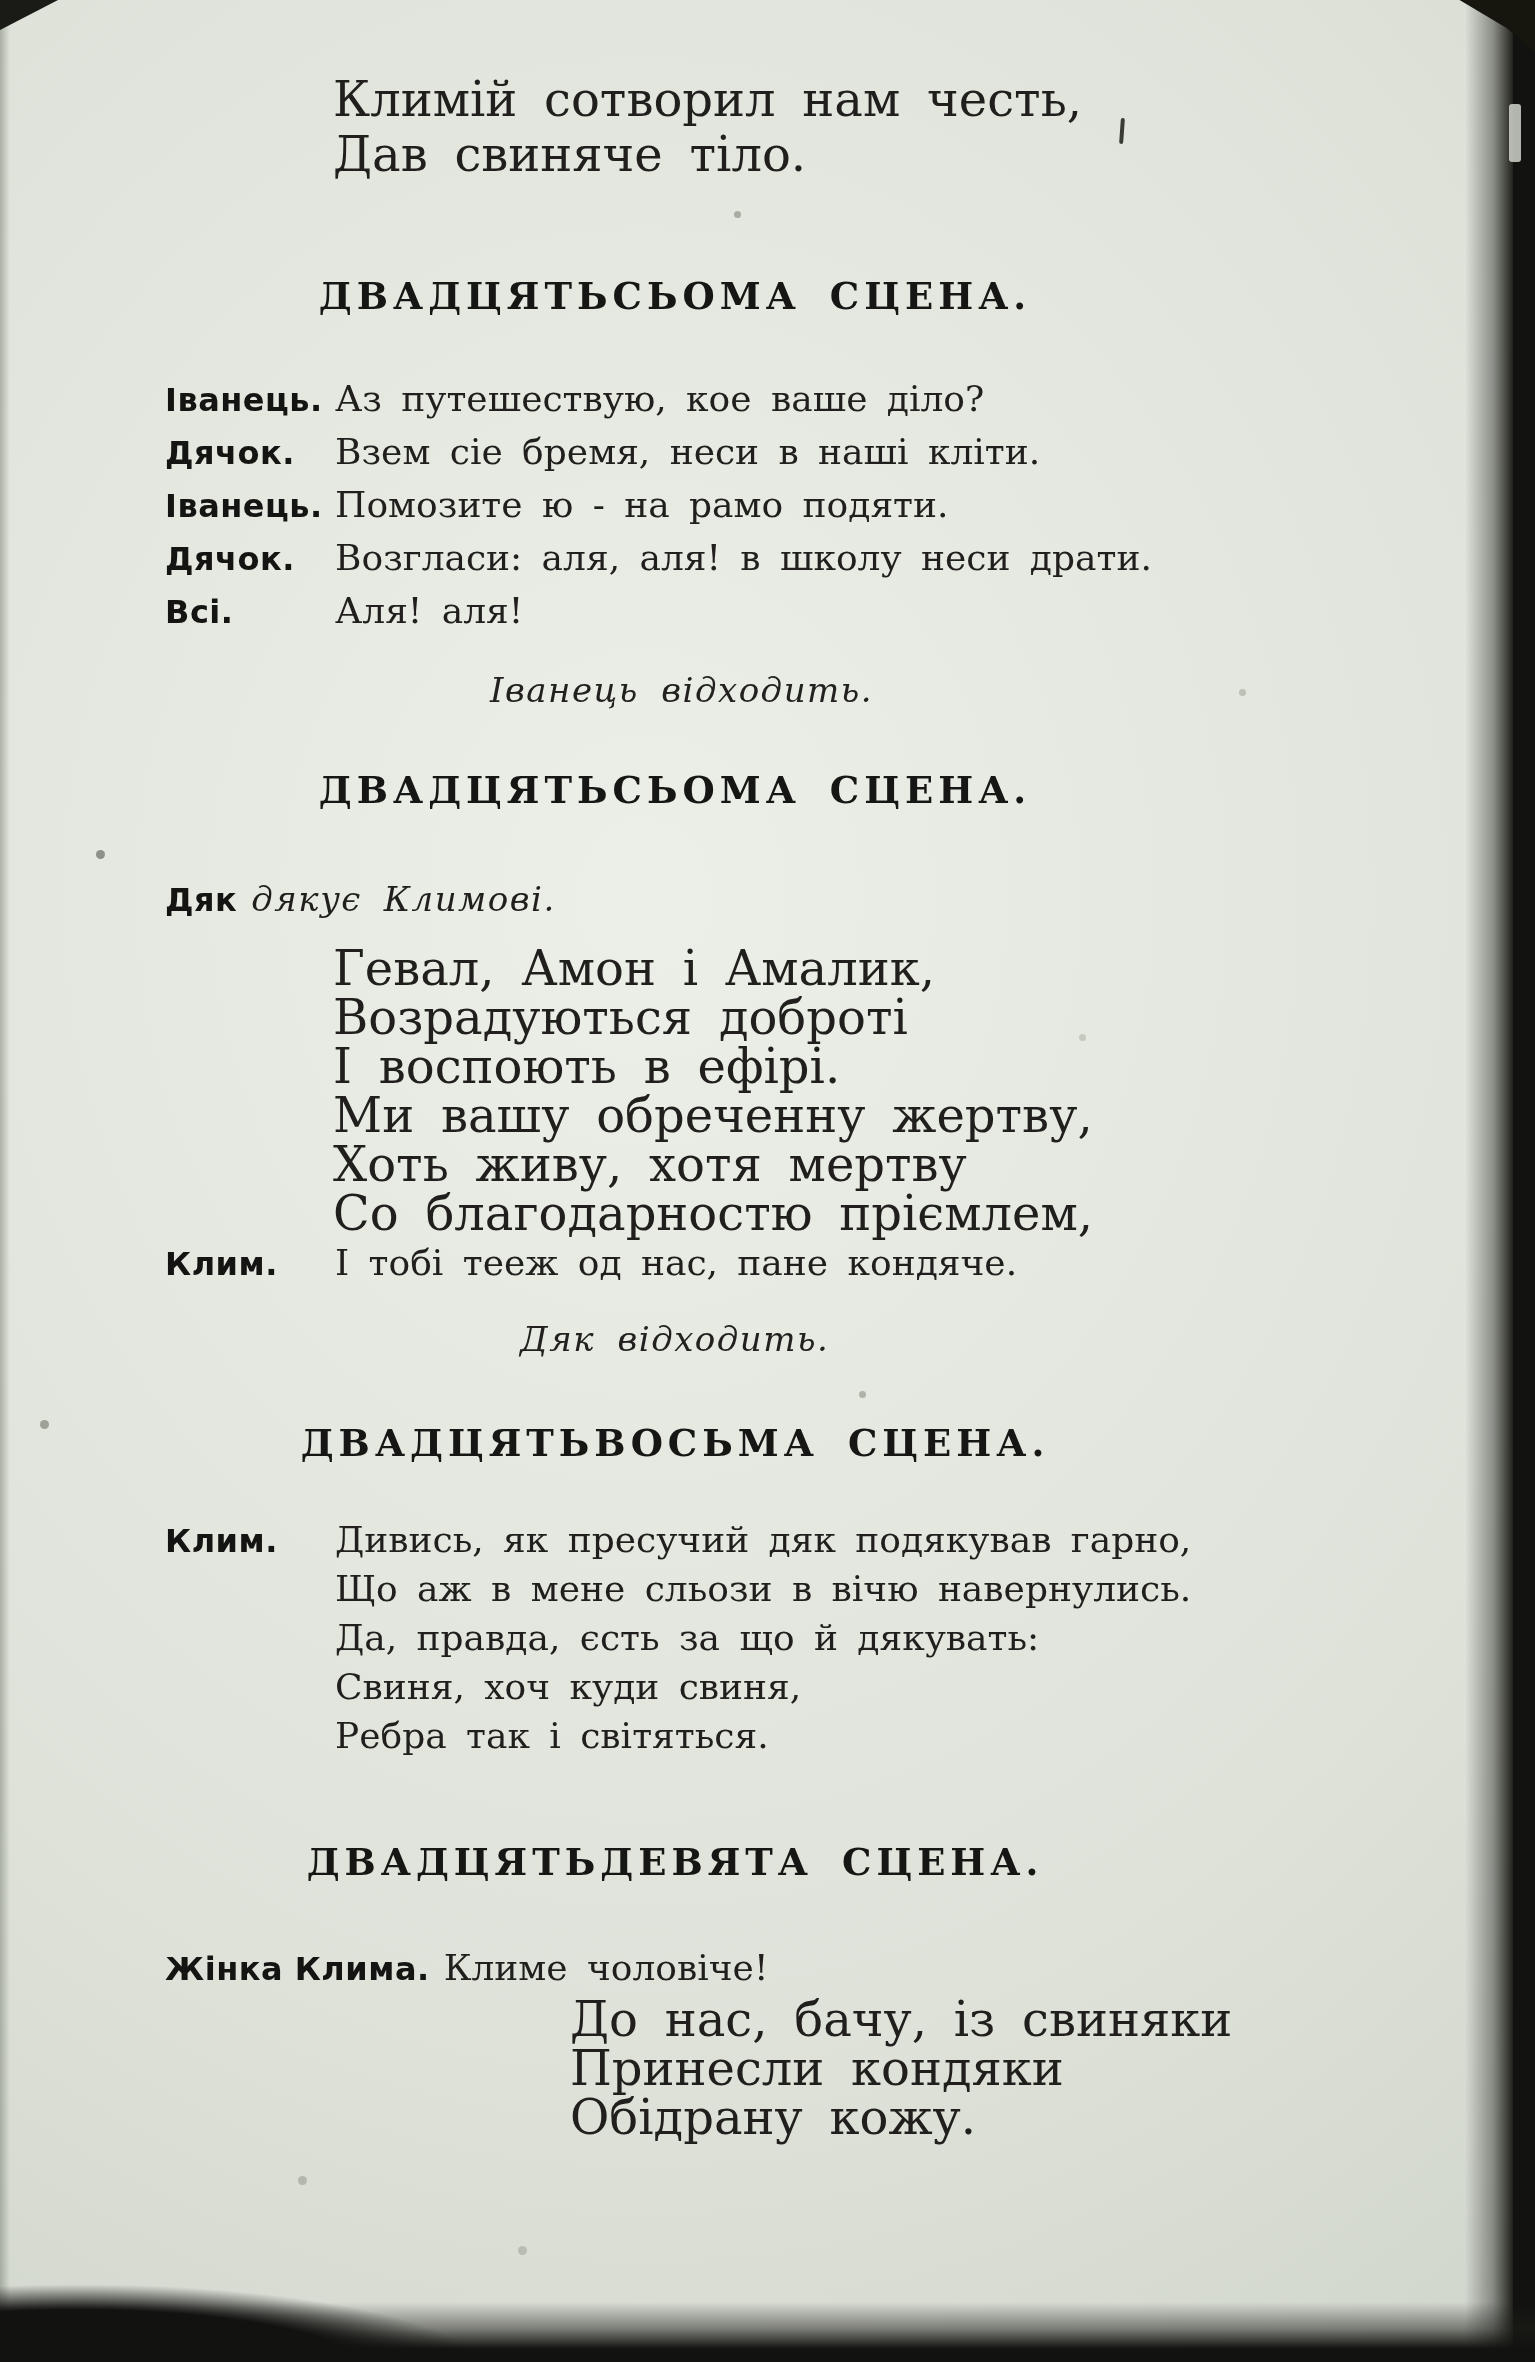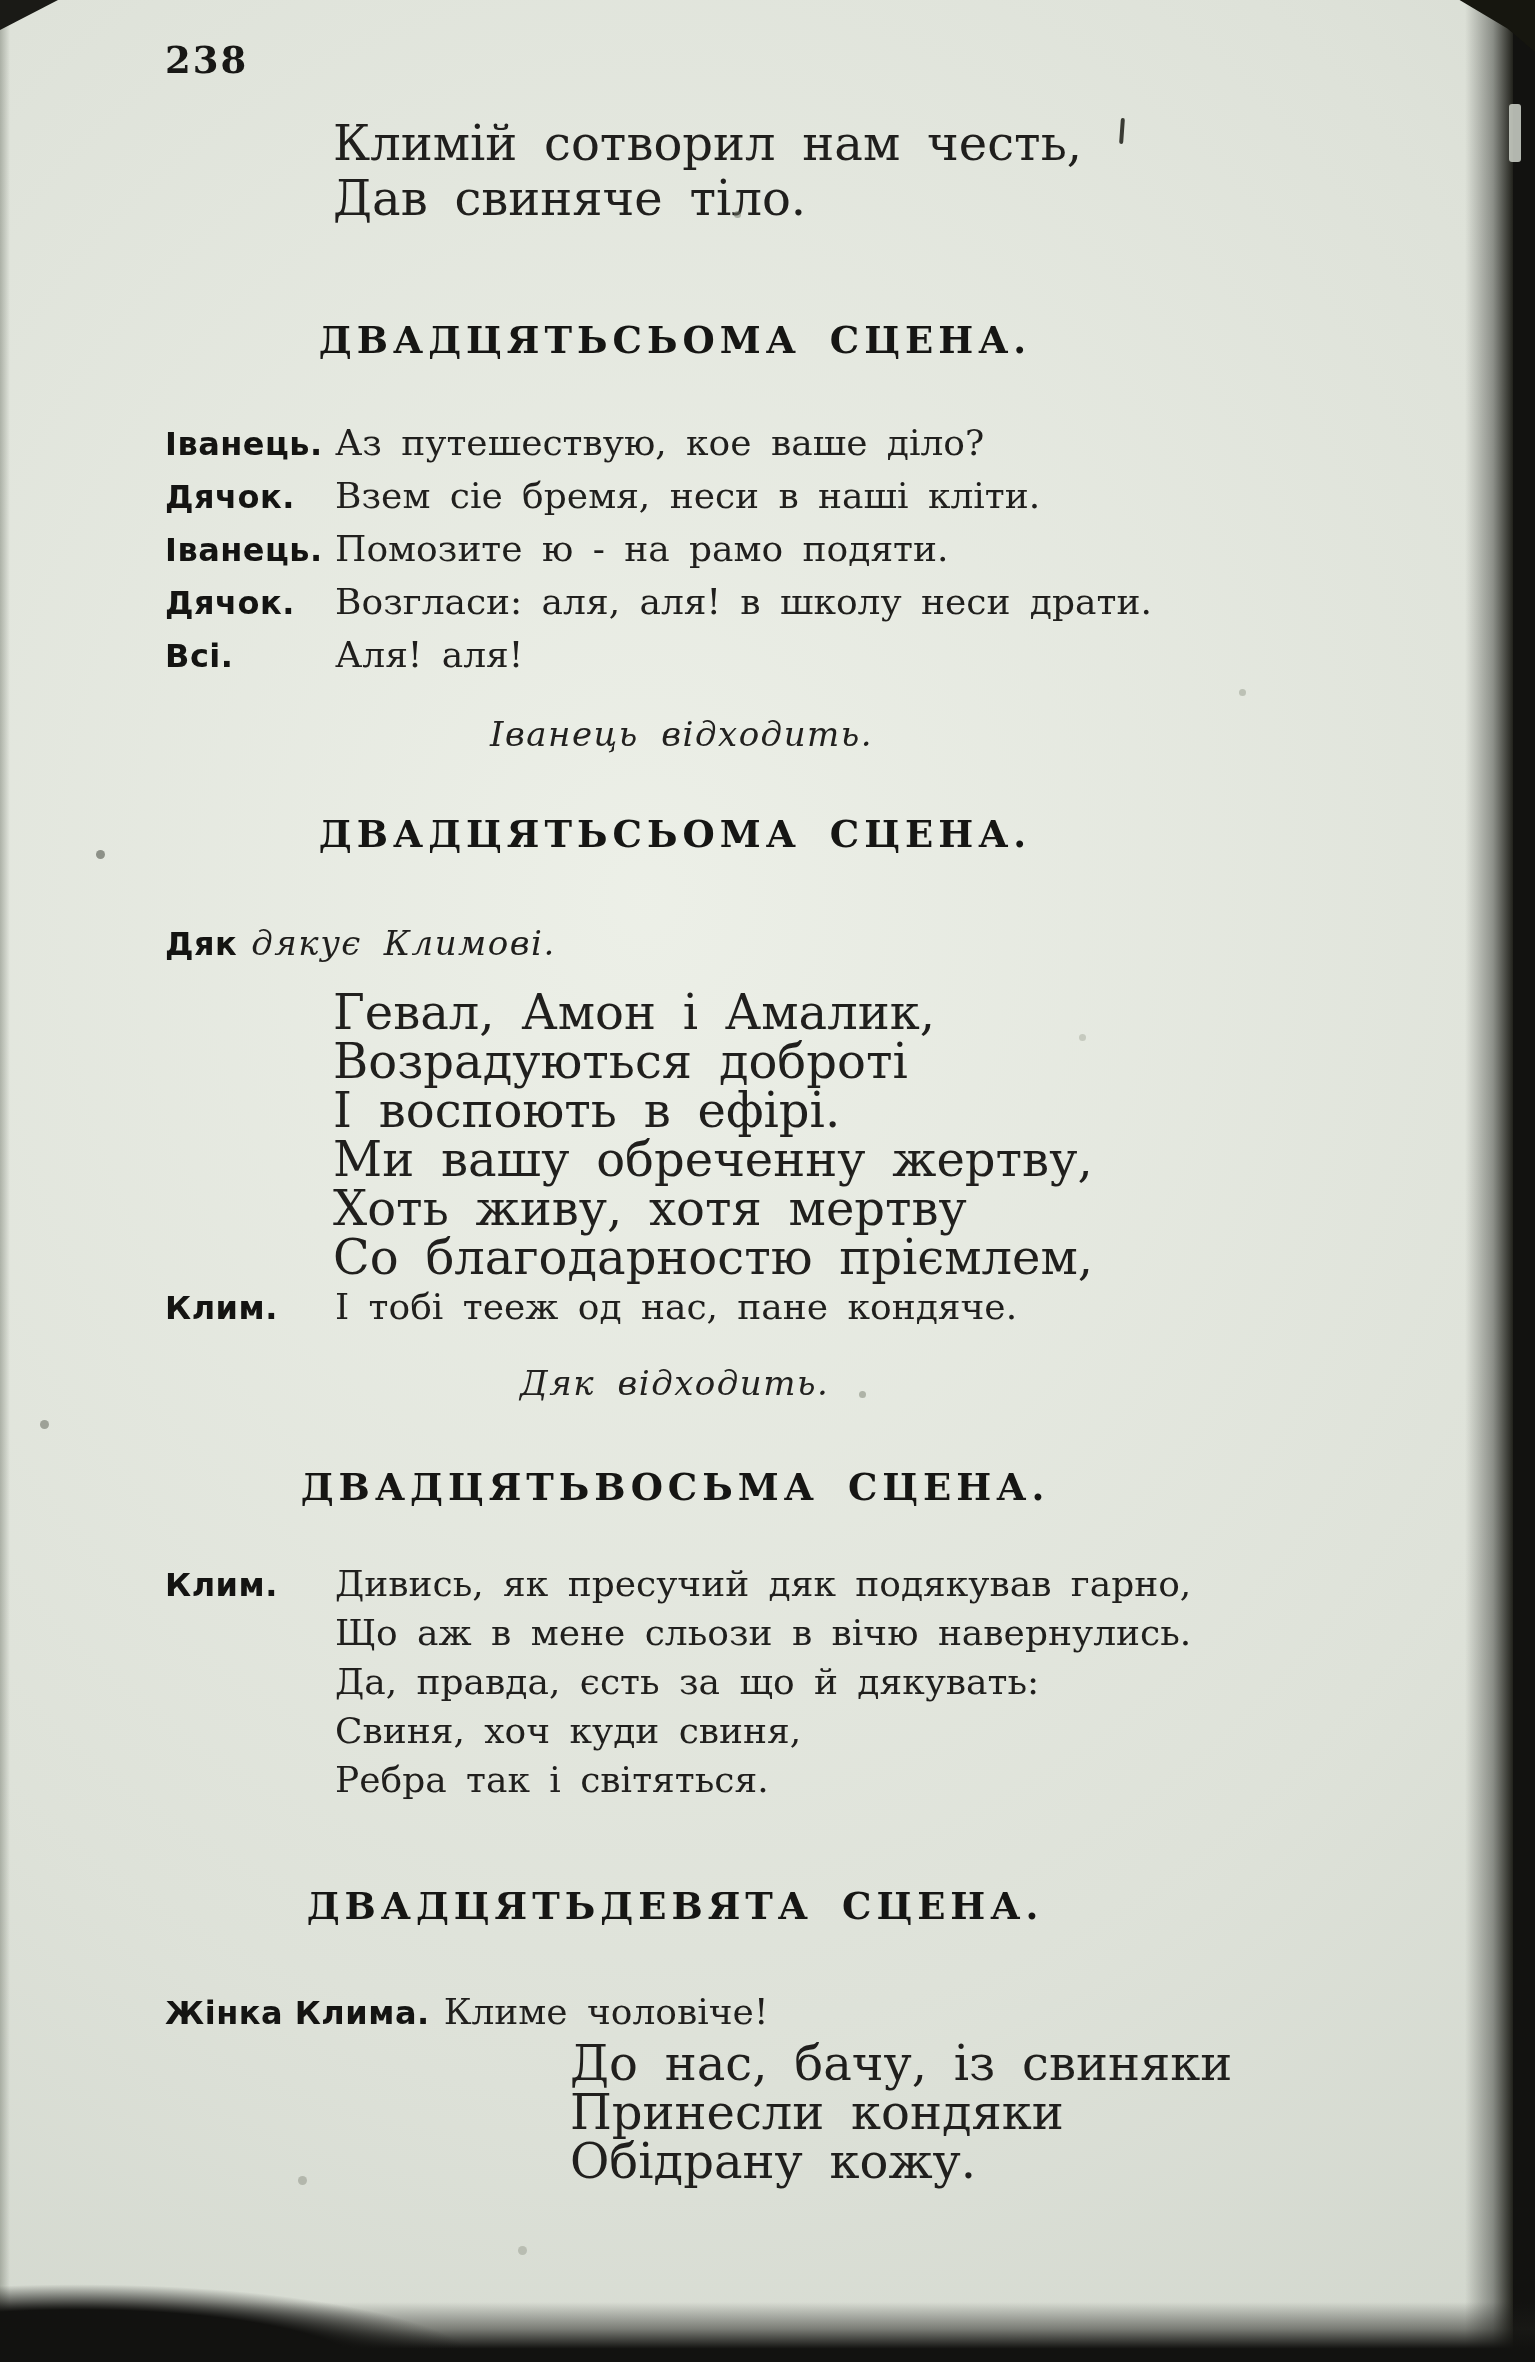--- a/index.html
+++ b/index.html
@@ -89,21 +89,20 @@
       520px 2248px 0 2px rgba(135,140,126,.4),
       1080px 1035px 0 1px rgba(150,155,140,.4);
   }
 </style>
 </head>
 <body>
 
 <div class="page">
   <div class="content">
 
-    <div class="page-number">238</div>
 
     <div class="verse" style="margin-top:34px;">
       <div class="vline">Климій сотворил нам честь,</div>
       <div class="vline">Дав свиняче тіло.</div>
     </div>
 
     <div class="scene-heading h26">ДВАДЦЯТЬСЬОМА СЦЕНА.</div>
 
     <div class="dialogue">
       <div class="drow">

